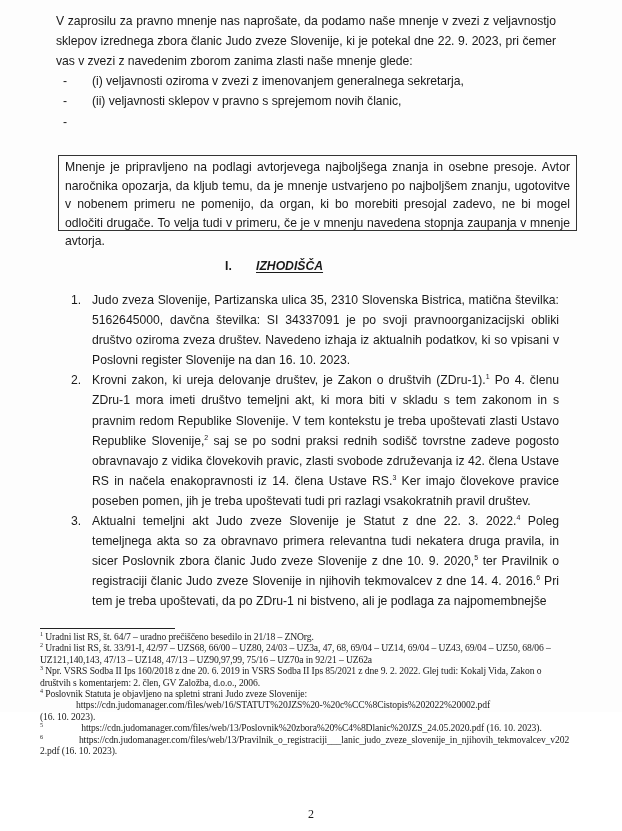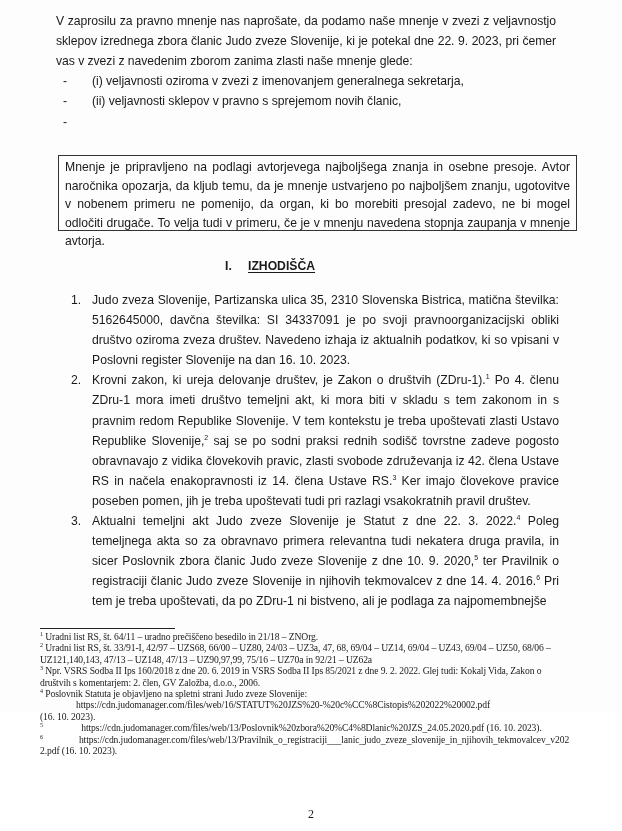--- a/index.html
+++ b/index.html
@@ -74,23 +74,24 @@
       width: 622px;
       font-size: 12.2px;
       font-weight: bold;
     }
     .heading .num {
       position: absolute;
       left: 225px;
     }
     .heading .title {
       position: absolute;
-      left: 248px;
+      left: 256px;
       text-decoration: underline;
       text-underline-offset: 2px;
+      font-style: italic;
     }
 
     
     .items {
       position: absolute;
       left: 56px;
       top: 290px;
       width: 503px;
       font-size: 12.2px;
       line-height: 20.1px;
@@ -194,21 +195,21 @@
     </li>
     <li>
       <span class="n">3.</span>
       <span>Aktualni temeljni akt Judo zveze Slovenije je Statut z dne 22. 3. 2022.</span><sup>4</sup><span> Poleg temeljnega akta so za obravnavo primera relevantna tudi nekatera druga pravila, in sicer Poslovnik zbora članic Judo zveze Slovenije z dne 10. 9. 2020,</span><sup>5</sup><span> ter Pravilnik o registraciji članic Judo zveze Slovenije in njihovih tekmovalcev z dne 14. 4. 2016.</span><sup>6</sup><span> Pri tem je treba upoštevati, da po ZDru-1 ni bistveno, ali je podlaga za najpomembnejše</span>
     </li>
   </ol>
 
   <div class="fn-sep"></div>
 
   <div class="footnotes">
-    <p class="fn"><sup>1</sup> <span>Uradni list RS, št. 64/11 – uradno prečiščeno besedilo in 21/18 – ZNOrg.</span></p>
+    <p class="fn"><sup>1</sup> <span>Uradni list RS, št. 64/7 – uradno prečiščeno besedilo in 21/18 – ZNOrg.</span></p>
     <p class="fn"><sup>2</sup> <span>Uradni list RS, št. 33/91-I, 42/97 – UZS68, 66/00 – UZ80, 24/03 – UZ3a, 47, 68, 69/04 – UZ14, 69/04 – UZ43, 69/04 – UZ50, 68/06 – UZ121,140,143, 47/13 – UZ148, 47/13 – UZ90,97,99, 75/16 – UZ70a in 92/21 – UZ62a</span></p>
     <p class="fn"><sup>3</sup> <span>Npr. VSRS Sodba II Ips 160/2018 z dne 20. 6. 2019 in VSRS Sodba II Ips 85/2021 z dne 9. 2. 2022. Glej tudi: Kokalj Vida, Zakon o društvih s komentarjem: 2. člen, GV Založba, d.o.o., 2006.</span></p>
     <p class="fn"><sup>4</sup> <span>Poslovnik Statuta je objavljeno na spletni strani Judo zveze Slovenije:</span><br><span class="url">https://cdn.judomanager.com/files/web/16/STATUT%20JZS%20-%20c%CC%8Cistopis%202022%20002.pdf</span><br><span> (16. 10. 2023).</span></p>
     <p class="fn"><sup>5</sup> <span class="url">https://cdn.judomanager.com/files/web/13/Poslovnik%20zbora%20%C4%8Dlanic%20JZS_24.05.2020.pdf</span><span> (16. 10. 2023).</span></p>
     <p class="fn"><sup>6</sup><span class="url">https://cdn.judomanager.com/files/web/13/Pravilnik_o_registraciji___lanic_judo_zveze_slovenije_in_njihovih_tekmovalcev_v2022.pdf</span><span> (16. 10. 2023).</span></p>
   </div>
 
   <div class="page-number">2</div>
 
 </div>

